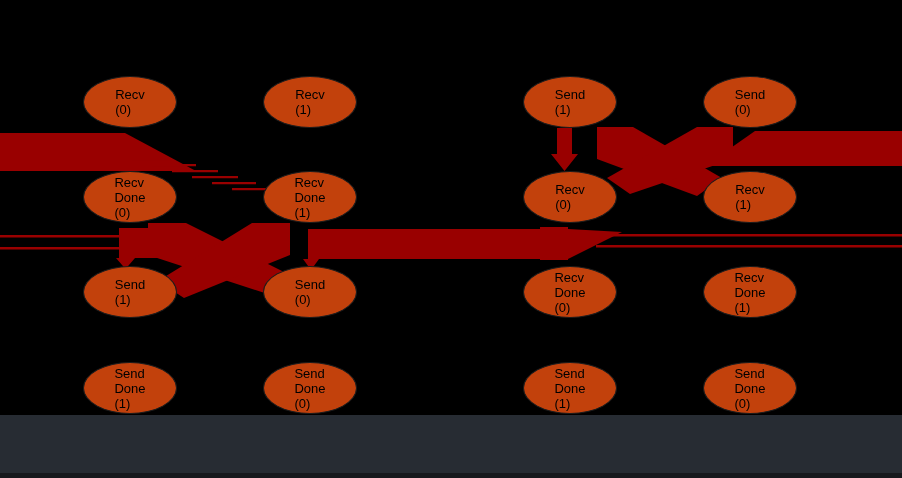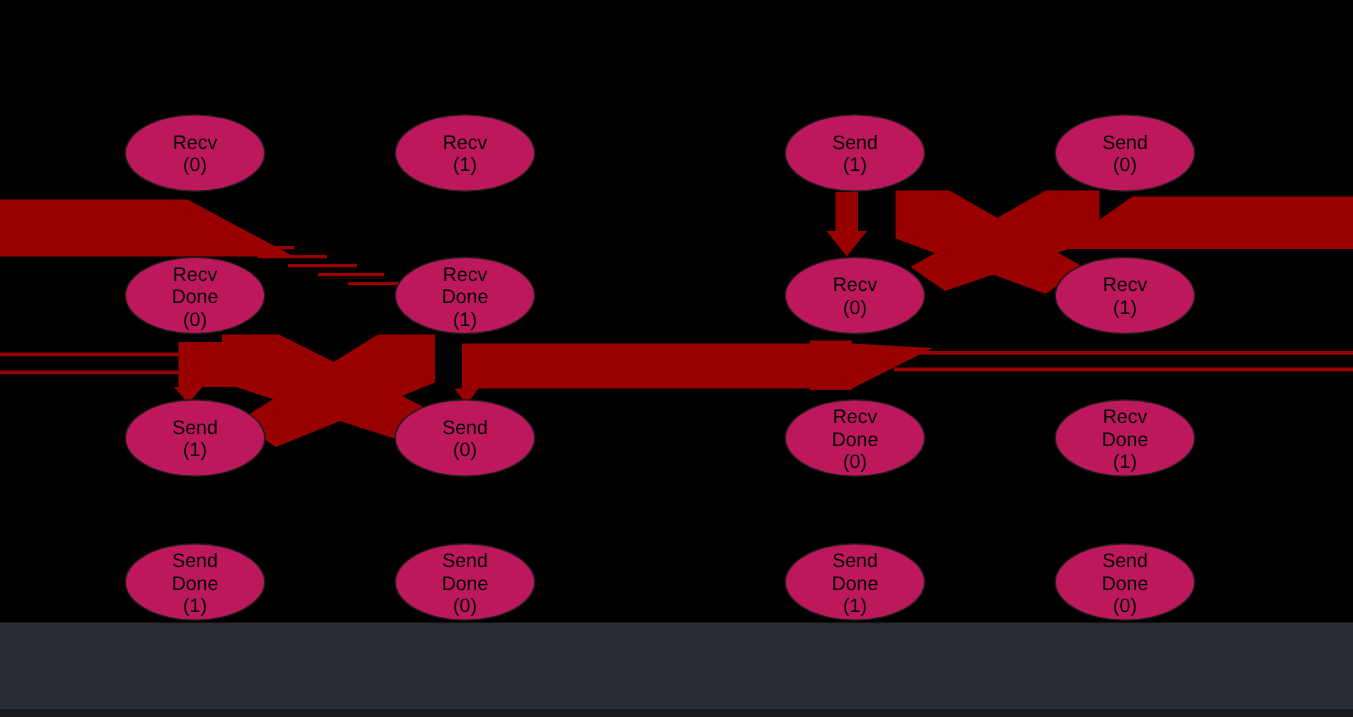--- a/index.html
+++ b/index.html
@@ -8,26 +8,26 @@
     width:902px;height:478px;
     background:#000000;
     overflow:hidden;
     font-family:"Liberation Sans", sans-serif;
   }
   .edges{position:absolute;left:0;top:0;width:902px;height:478px;}
   .edges path{fill:#990000;stroke:none;}
   .node{
     position:absolute;
     width:94px;height:52px;
-    background:#be185d;
+    background:#c2410c;
     border:1.5px solid #1c1c1c;
     border-radius:50%;
     box-sizing:border-box;
     display:flex;align-items:center;justify-content:center;
-    text-align:center;
+    text-align:left;
     font-size:13px;line-height:15px;color:#000;
     white-space:pre-line;
     z-index:3;
   }
   .bottom-bar{
     position:absolute;left:0;top:415px;width:902px;height:63px;
     background:#272c33;z-index:2;
   }
   .bottom-strip{
     position:absolute;left:0;top:473px;width:902px;height:5px;

